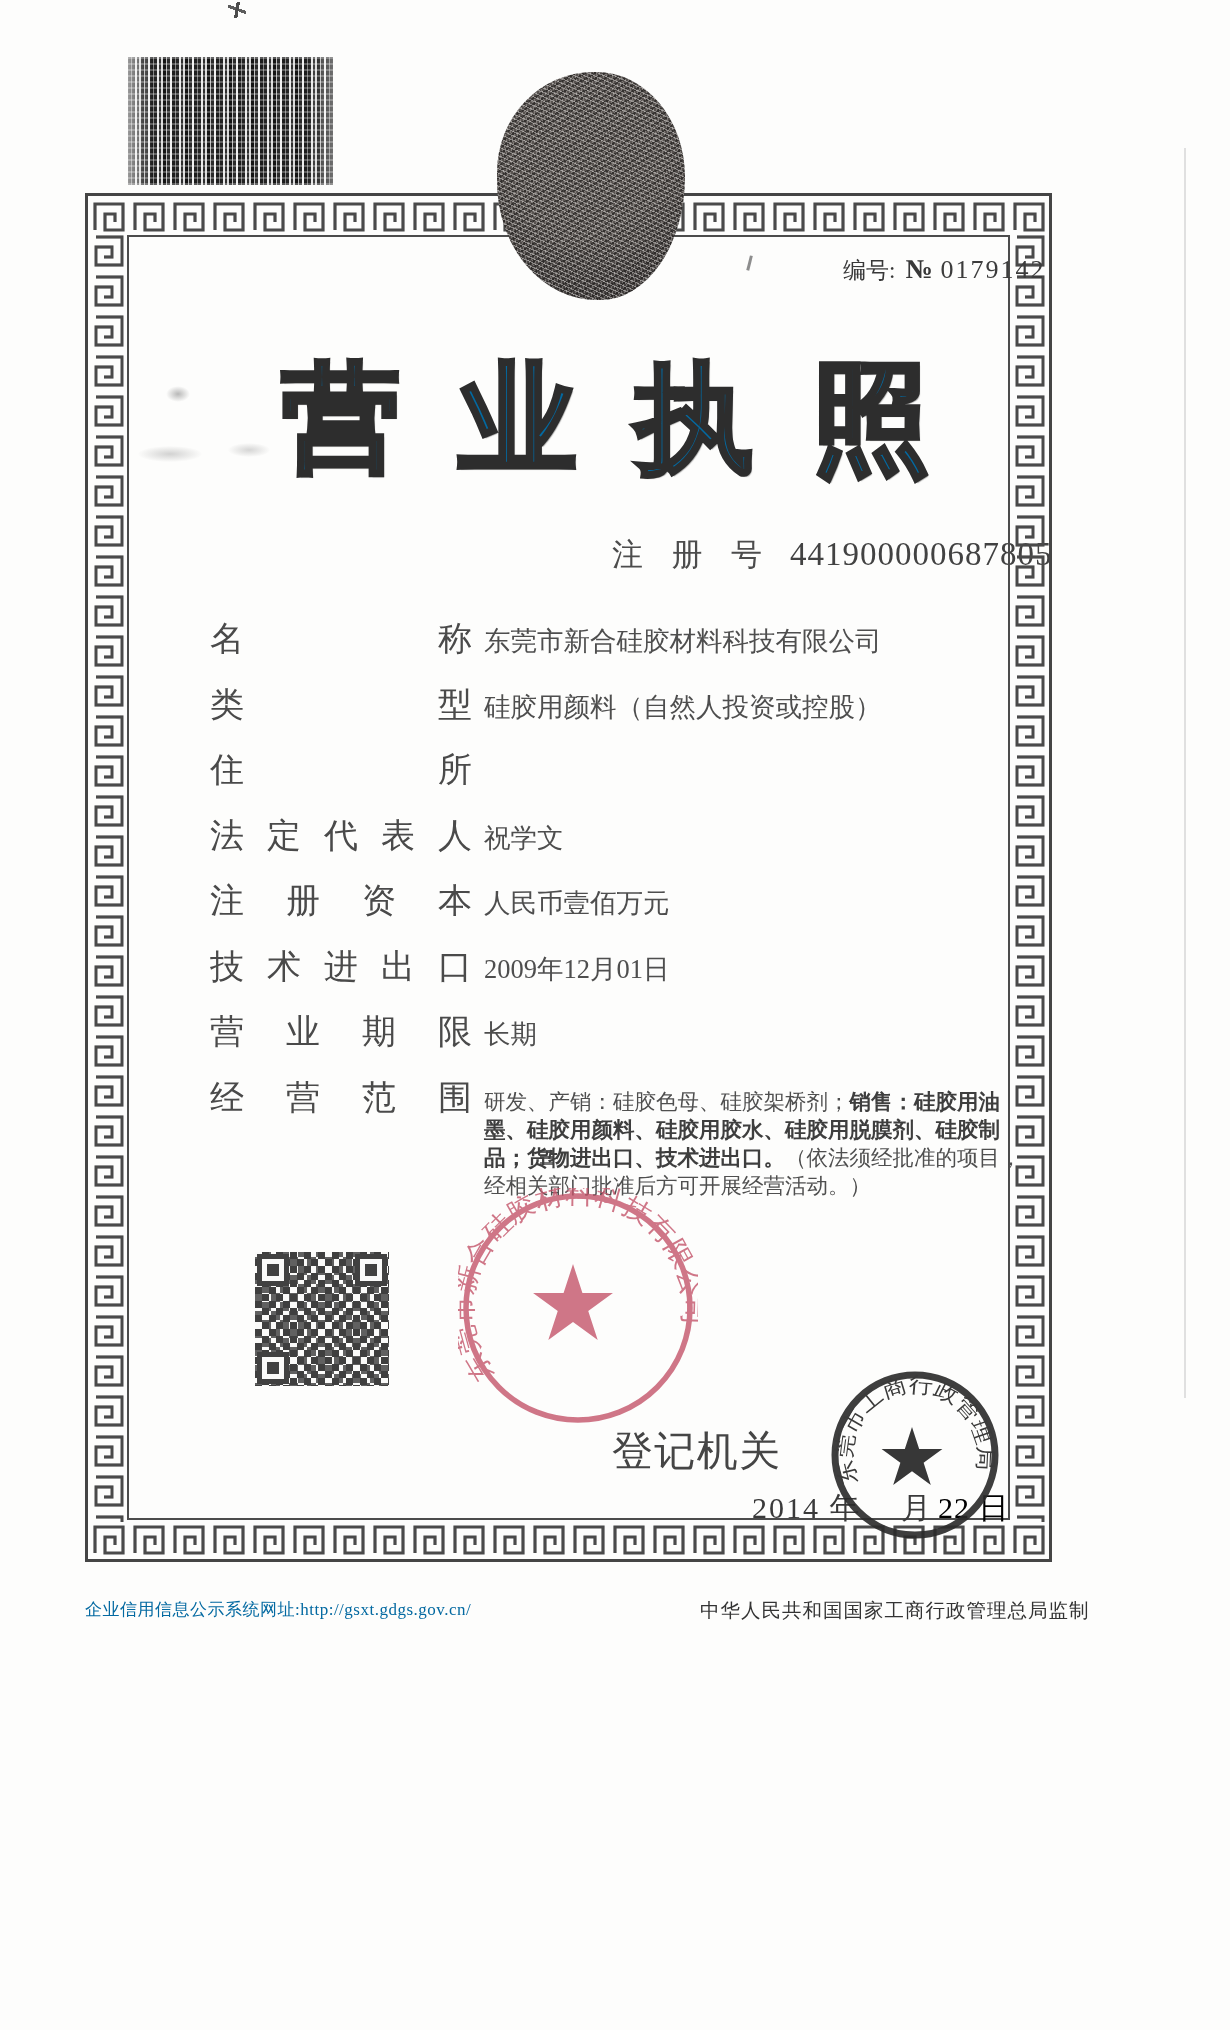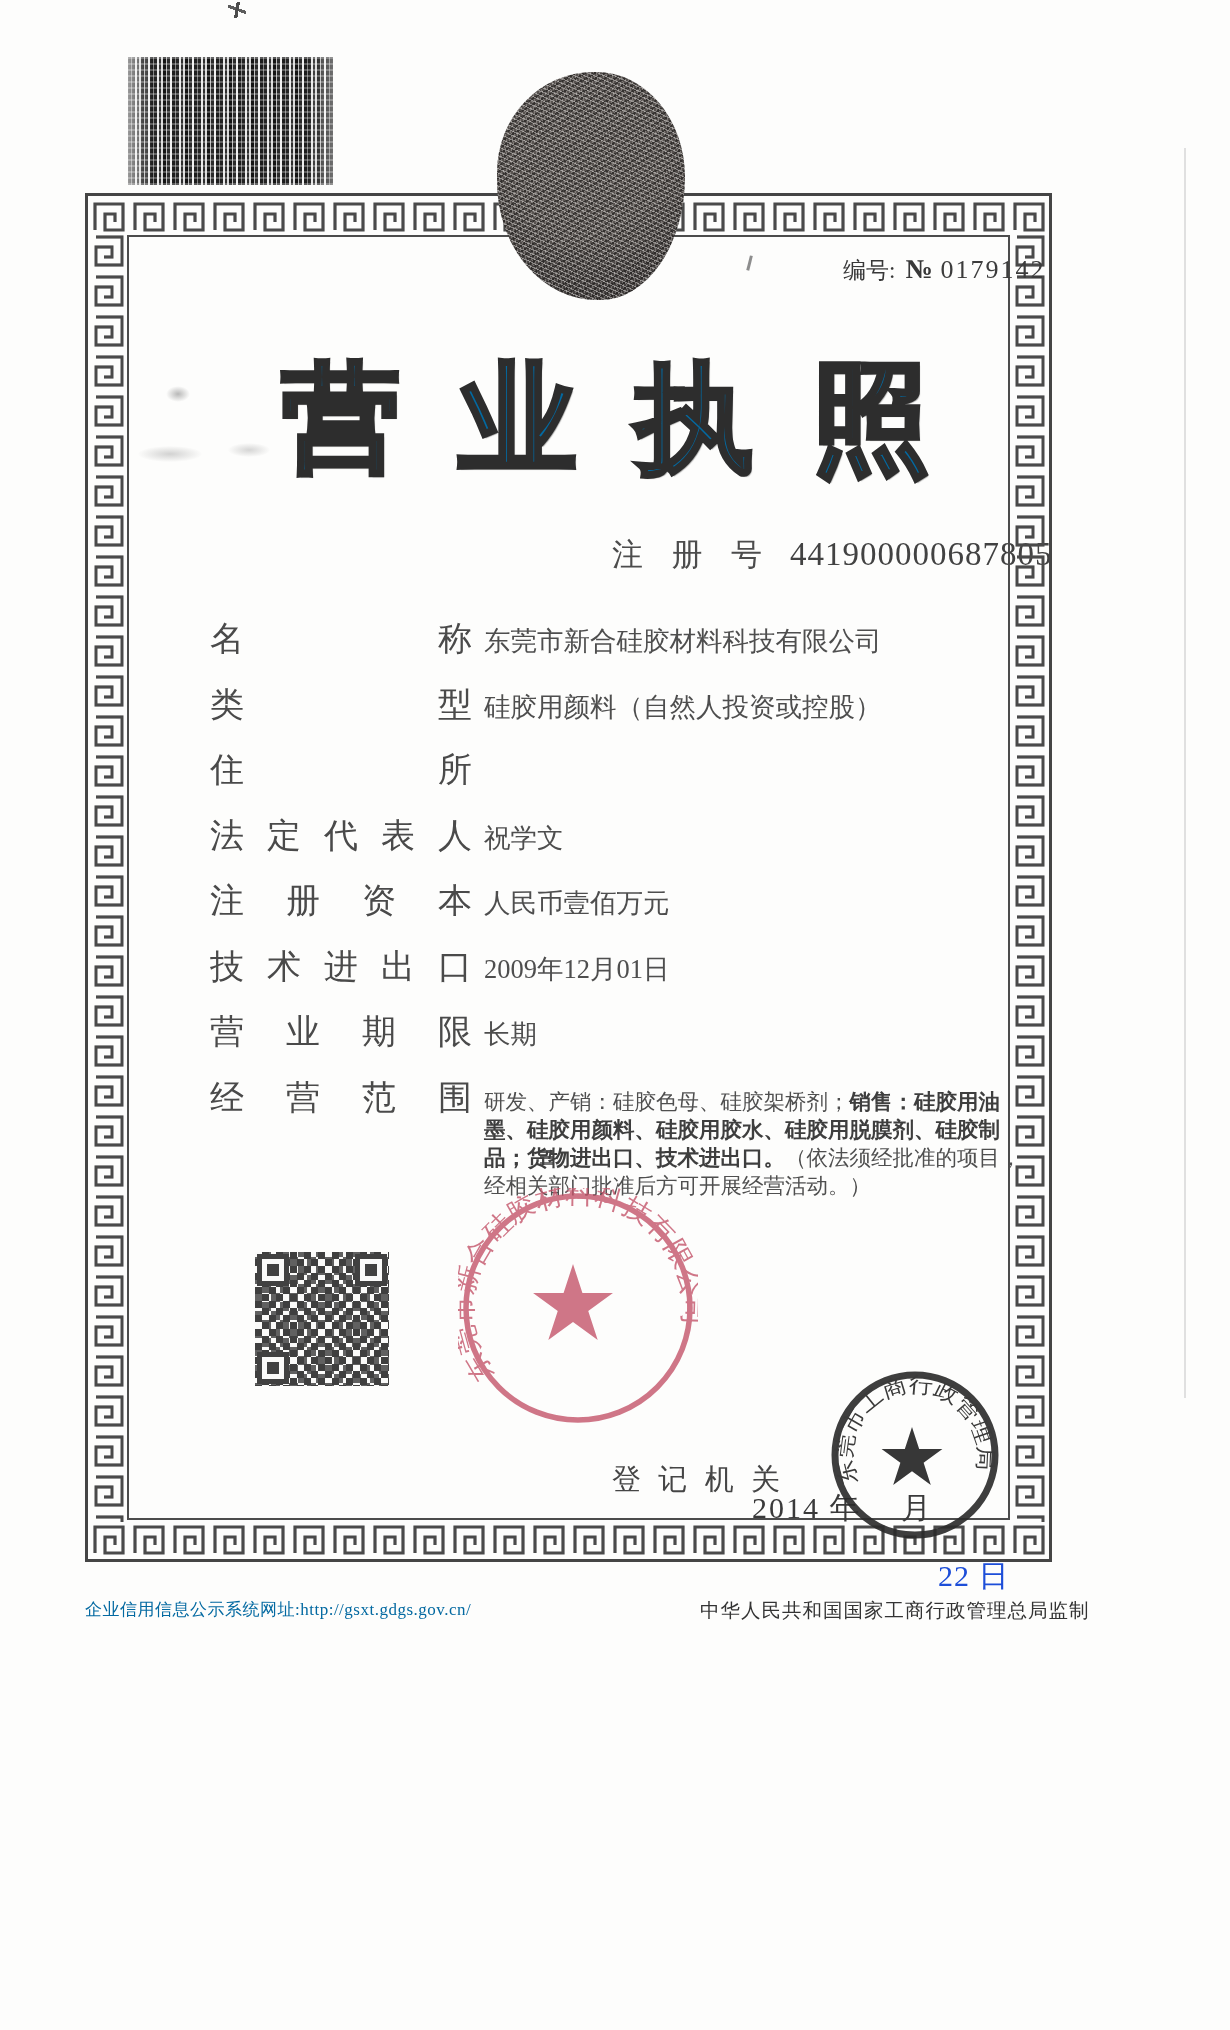--- a/index.html
+++ b/index.html
@@ -87,25 +87,25 @@
     background-size:14px 14px,18px 18px;
     background-position:0 0,7px 5px;}
   .qr .f{position:absolute;width:32px;height:32px;border:5px solid #414141;background:#fafaf9;box-sizing:border-box;}
   .qr .f::after{content:"";position:absolute;inset:5px;background:#414141;}
   .qr .tl{left:2px;top:2px;} .qr .tr{right:2px;top:2px;} .qr .bl{left:2px;bottom:2px;}
 
   
   .company-seal{left:458px;top:1188px;z-index:5;opacity:.8;}
   .authority-seal{left:825px;top:1365px;z-index:6;opacity:.9;}
 
-  .issuer{left:612px;top:1424px;width:168px;font-size:29px;color:#454545;
-    text-align:justify;text-align-last:justify;z-index:4;margin-top:36px;}
+  .issuer{left:612px;top:1424px;width:168px;font-size:41px;color:#454545;
+    text-align:justify;text-align-last:justify;z-index:4;}
   .d-year{left:752px;top:1488px;font-size:30px;color:#3a3a3a;letter-spacing:2px;z-index:4;}
   .d-month{left:901px;top:1488px;font-size:30px;color:#3a3a3a;z-index:4;}
-  .d-day{left:938px;top:1556px;font-size:30px;color:#1d4ed8;letter-spacing:1px;z-index:4;}
+  .d-day{left:938px;top:1488px;font-size:30px;color:#000000;letter-spacing:1px;z-index:4;}
 
   
   .foot-left{left:85px;top:1598px;font-size:17px;color:#0369a1;letter-spacing:.5px;}
   .foot-right{left:700px;top:1597px;font-size:19.5px;color:#333;letter-spacing:1px;}
 </style>
 </head>
 <body>
 
 <svg width="0" height="0" style="position:absolute">
   <defs>

